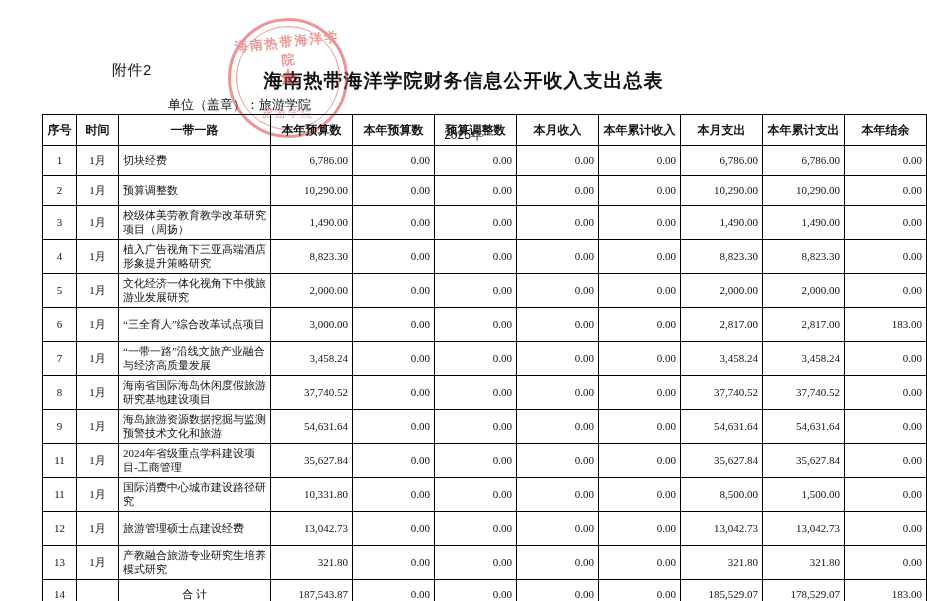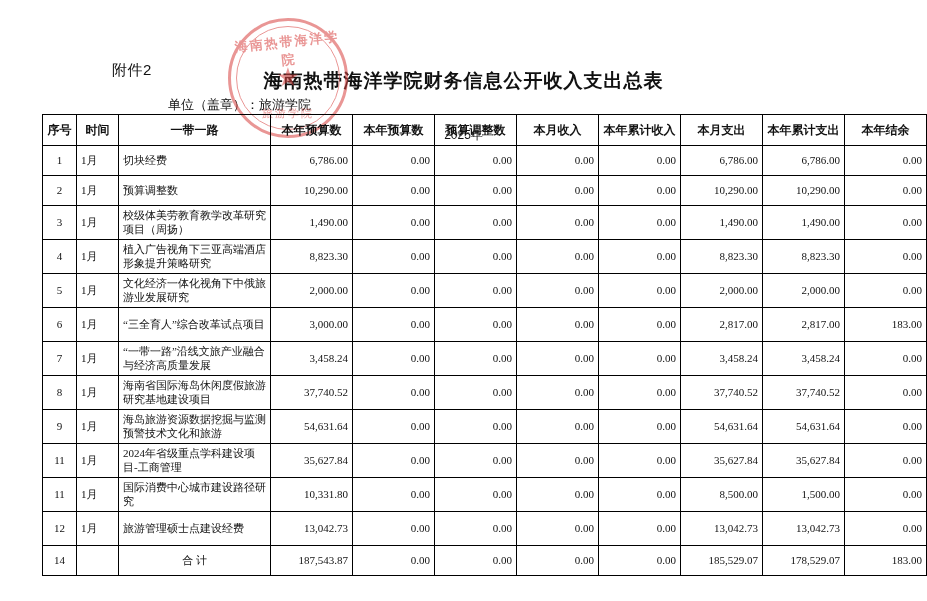--- a/index.html
+++ b/index.html
@@ -129,21 +129,21 @@
     vertical-align: middle;
   }
   table.sheet thead th {
     font-weight: bold;
     text-align: center;
     font-size: 12px;
     height: 26px;
     font-family: "Liberation Serif", serif;
   }
   td.c-idx { text-align: center; width: 34px; }
-  td.c-time { width: 42px; }
+  td.c-time { text-align: center; width: 42px; }
   td.c-name { text-align: left; width: 150px; padding-left: 6px; }
   td.c-num { text-align: right; padding-right: 6px; }
   tr.row { height: 30px; }
   tr.tall { height: 34px; }
   td.total-name { text-align: center; font-weight: normal; }
   col.w-idx { width: 34px; }
   col.w-time { width: 42px; }
   col.w-name { width: 152px; }
   col.w-num { width: 82px; }
 </style>
@@ -346,20 +346,33 @@
         <td class="c-name">旅游管理硕士点建设经费</td>
         <td class="c-num">13,042.73</td>
         <td class="c-num">0.00</td>
         <td class="c-num">0.00</td>
         <td class="c-num">0.00</td>
         <td class="c-num">0.00</td>
         <td class="c-num">13,042.73</td>
         <td class="c-num">13,042.73</td>
         <td class="c-num">0.00</td>
       </tr>
+      <tr class="tall">
+        <td class="c-idx">13</td>
+        <td class="c-time">1月</td>
+        <td class="c-name">产教融合旅游专业研究生培养模式研究</td>
+        <td class="c-num">321.80</td>
+        <td class="c-num">0.00</td>
+        <td class="c-num">0.00</td>
+        <td class="c-num">0.00</td>
+        <td class="c-num">0.00</td>
+        <td class="c-num">321.80</td>
+        <td class="c-num">321.80</td>
+        <td class="c-num">0.00</td>
+      </tr>
       <tr class="row">
         <td class="c-idx">14</td>
         <td class="c-time"></td>
         <td class="total-name">合 计</td>
         <td class="c-num">187,543.87</td>
         <td class="c-num">0.00</td>
         <td class="c-num">0.00</td>
         <td class="c-num">0.00</td>
         <td class="c-num">0.00</td>
         <td class="c-num">185,529.07</td>

